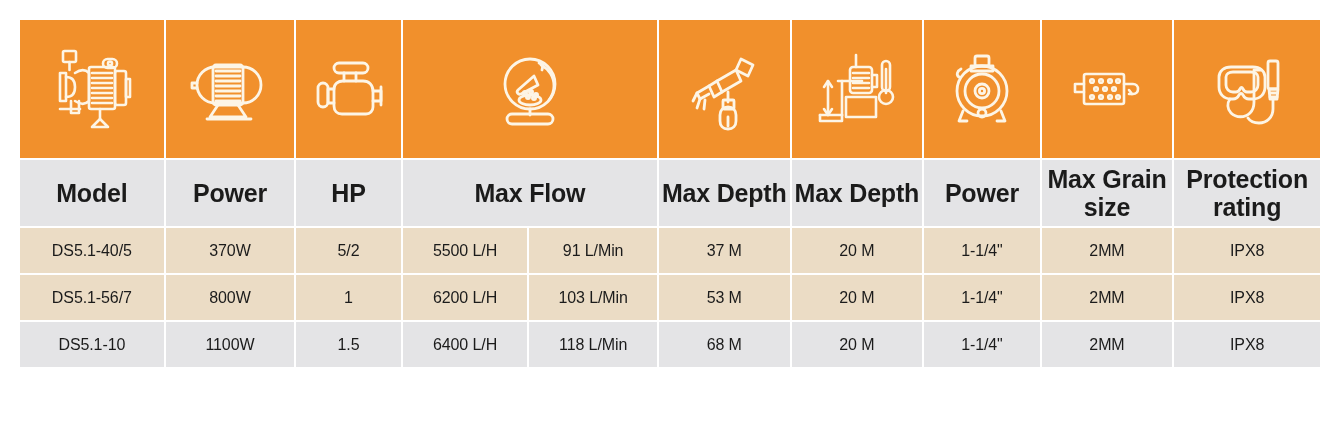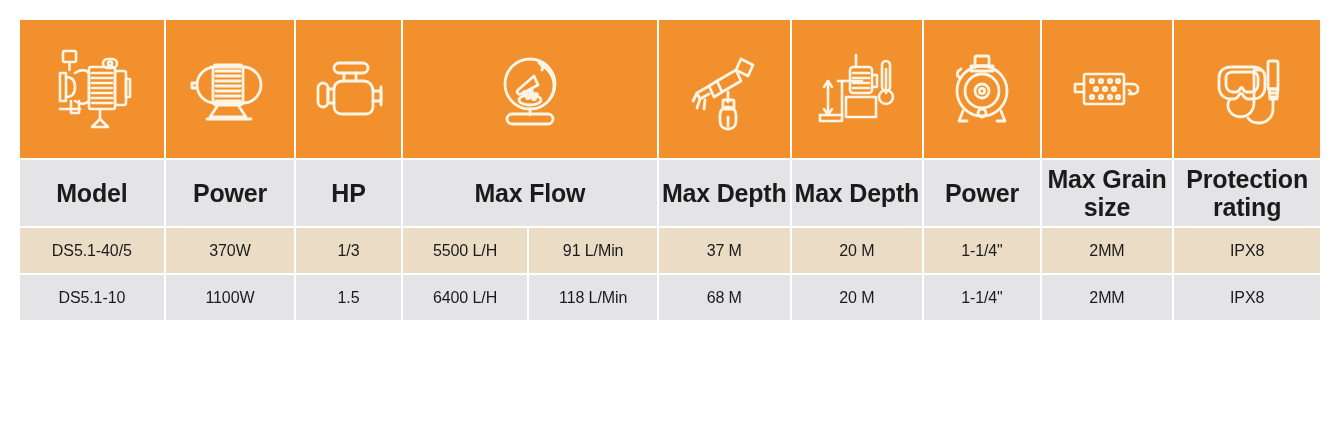--- a/index.html
+++ b/index.html
@@ -237,31 +237,43 @@
     <td>Max Depth</td>
     <td>Max Depth</td>
     <td>Power</td>
     <td>Max Grain size</td>
     <td>Protection rating</td>
   </tr>
 
   <tr class="data-row beige">
     <td>DS5.1-40/5</td>
     <td>370W</td>
-    <td>1/3</td>
+    <td>5/2</td>
     <td>5500 L/H</td>
     <td>91 L/Min</td>
     <td>37 M</td>
     <td>20 M</td>
     <td>1-1/4"</td>
     <td>2MM</td>
     <td>IPX8</td>
   </tr>
 
 
+  <tr class="data-row beige">
+    <td>DS5.1-56/7</td>
+    <td>800W</td>
+    <td>1</td>
+    <td>6200 L/H</td>
+    <td>103 L/Min</td>
+    <td>53 M</td>
+    <td>20 M</td>
+    <td>1-1/4"</td>
+    <td>2MM</td>
+    <td>IPX8</td>
+  </tr>
 
   <tr class="data-row grey">
     <td>DS5.1-10</td>
     <td>1100W</td>
     <td>1.5</td>
     <td>6400 L/H</td>
     <td>118 L/Min</td>
     <td>68 M</td>
     <td>20 M</td>
     <td>1-1/4"</td>

